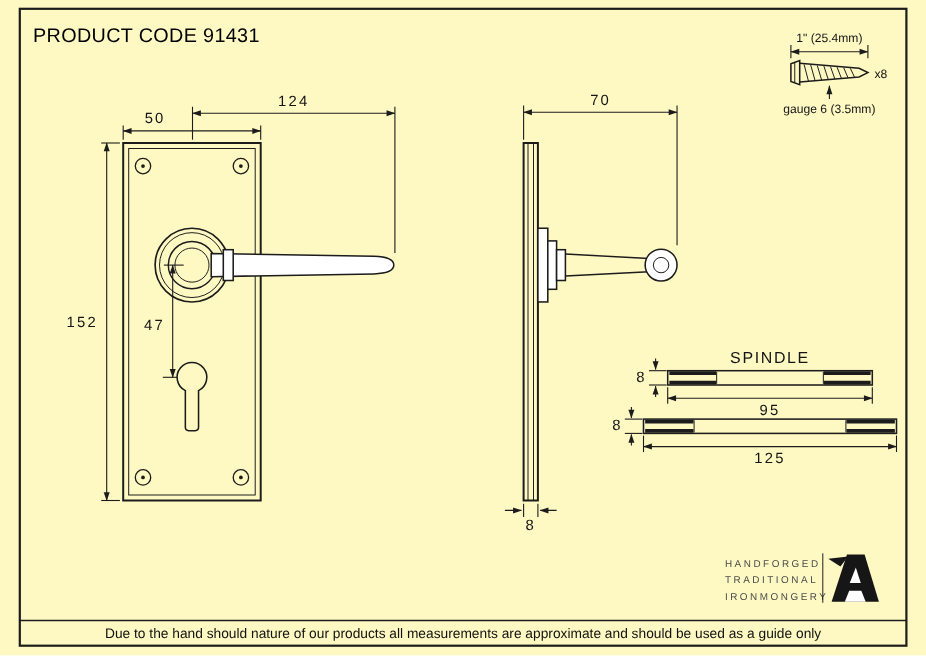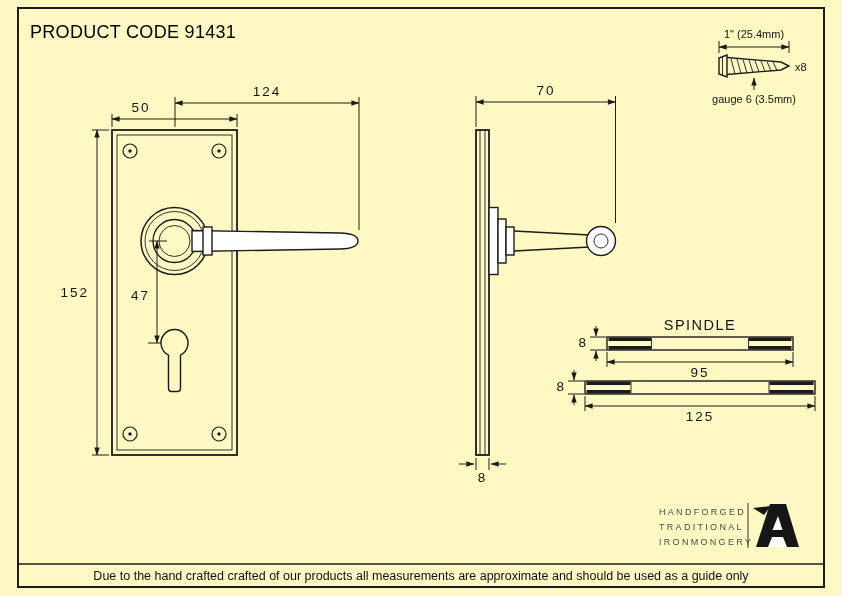--- a/index.html
+++ b/index.html
@@ -210,15 +210,15 @@
       <line x1="748" y1="503" x2="748" y2="548" class="ln thin"></line>
       <g>
         <path d="M756,547 L770,504 L786,504 L799,547 Z" fill="#161616"></path>
         <path d="M771,506 L753,508 L764,515 Z" fill="#161616"></path>
         <path d="M768,547 L787,547 L783,537 L772,537 Z" fill="#ffffff"></path>
         <path d="M772.5,530 L782.5,530 L778,516 Z" fill="#ffffff"></path>
       </g>
     </g>
   </svg>
 
-  <div class="footer">Due to the hand crafted crafted of our products all measurements are approximate and should be used as a guide only</div>
+  <div class="footer">Due to the hand should nature of our products all measurements are approximate and should be used as a guide only</div>
 
 </div>
 
 </body></html>

